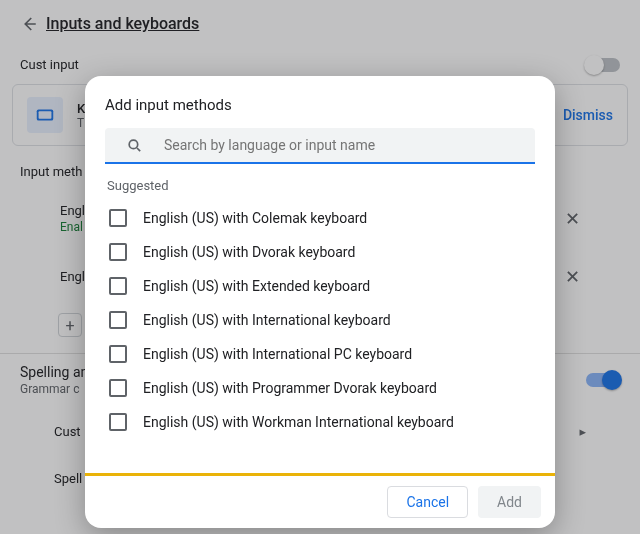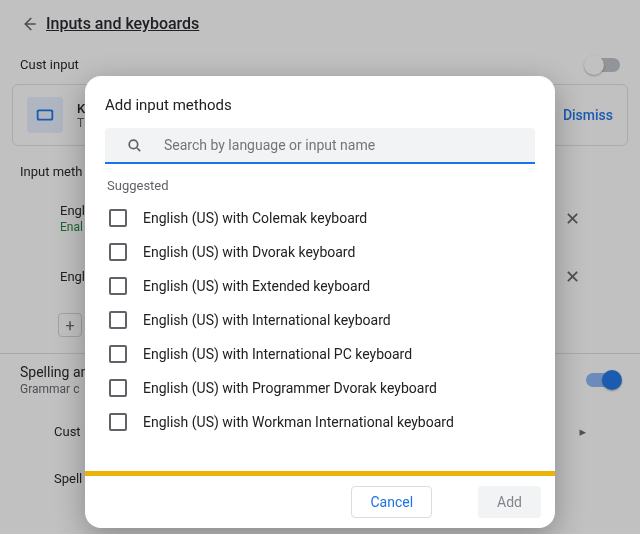--- a/index.html
+++ b/index.html
@@ -39,24 +39,24 @@
   .dialog { position:absolute; left:85px; top:76px; width:470px; height:452px; background:#fff; border-radius:16px; box-shadow:0 8px 30px rgba(0,0,0,.3); display:flex; flex-direction:column; }
   .dlg-body { padding:20px 20px 0 20px; flex:1; overflow:hidden; display:flex; flex-direction:column;}
   .dlg-title { font-size:15px; color:#202124; margin-bottom:14px;}
   .search { display:flex; align-items:center; gap:21px; background:#f1f3f4; border-radius:4px 4px 0 0; padding:8px 20px; border-bottom:2px solid #1a73e8; }
   .search .sicon { color:#5f6368; width:18px;height:18px; display:flex;align-items:center;justify-content:center;}
   .search input { border:none; background:transparent; outline:none; font-size:14px; color:#5f6368; flex:1; }
   .sugg { font-size:13px; color:#5f6368; margin:14px 0 8px 2px;}
   .list { overflow:hidden; }
   .item { display:flex; align-items:center; gap:16px; padding:8px 2px 8px 4px; font-size:14px; color:#202124;}
   .chk { width:18px; height:18px; border:2px solid #5f6368; border-radius:2px; flex:none;}
-  .dlg-foot { border-top:5px solid #eab308; padding:10px 14px; display:flex; justify-content:flex-end; gap:10px;}
+  .dlg-foot { border-top:3px solid #eab308; padding:10px 14px; display:flex; justify-content:flex-end; gap:10px;}
   .btn { font-size:14px; padding:7px 18px; border-radius:4px; border:1px solid transparent; cursor:pointer;}
   .btn.cancel { color:#1a73e8; background:#fff; border-color:#dadce0;}
-  .btn.add { color:#80868b; background:#f1f3f4;margin-left:36px;}
+  .btn.add { color:#80868b; background:#f1f3f4;}
 </style>
 </head>
 <body>
 
 <div class="bg">
   <div class="bg-header">
     <span class="back">
       <svg width="18" height="18" viewBox="0 0 24 24" fill="none" stroke="#5f6368" stroke-width="2.2">
           <path d="M15 4l-8 8 8 8M7 12h14"></path>
         </svg>

